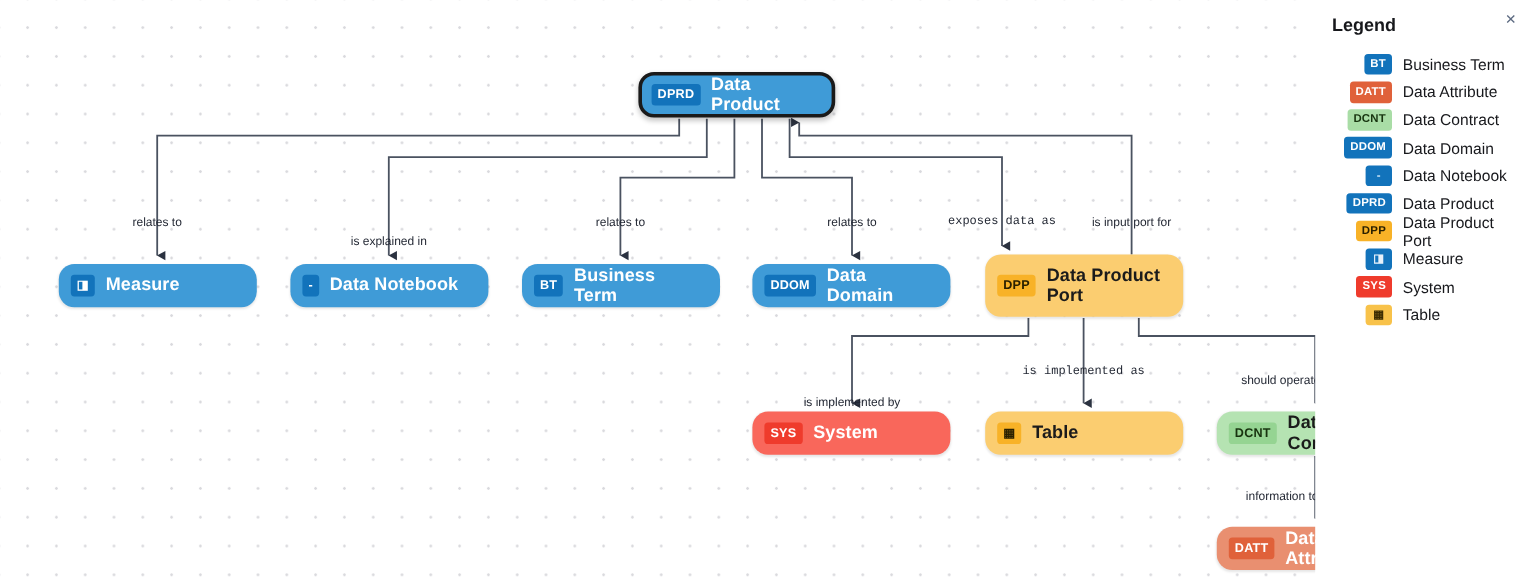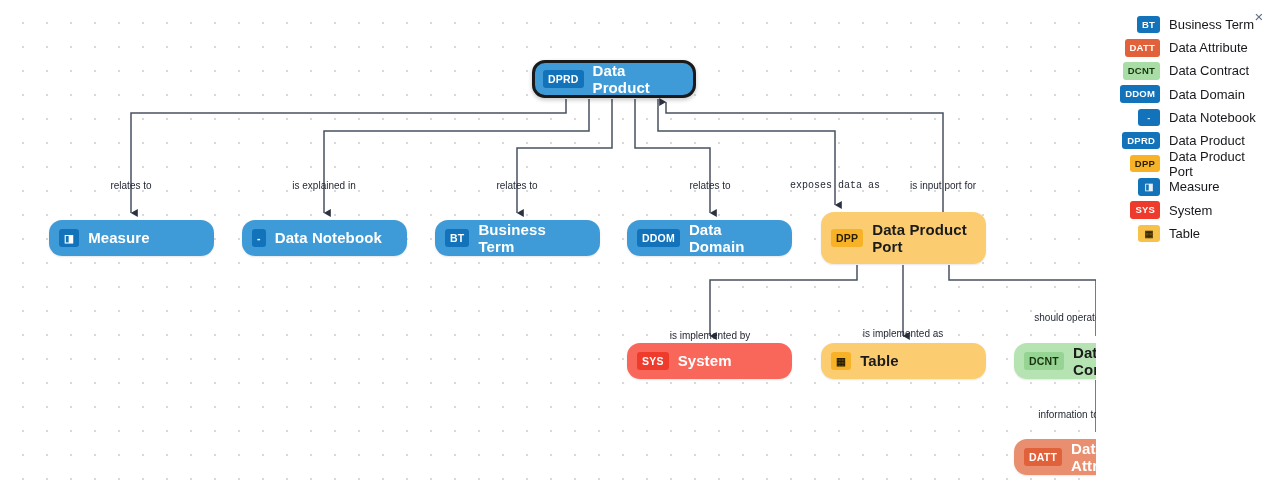--- a/index.html
+++ b/index.html
@@ -219,33 +219,34 @@
         <span class="badge">DCNT</span>
         <span class="nlabel">Data Contract</span>
       </div>
       <div class="node n-salmon" style="left: 1014px; top: 439px; width: 165px; height: 36px;">
         <span class="badge">DATT</span>
         <span class="nlabel">Data Attribute</span>
       </div>
     </div>
   <div id="labels-layer">
       <div class="edge-label" style="left: 131px; top: 180px;">relates to</div>
-      <div class="edge-label" style="left: 324px; top: 180px;">is explained in</div>
+      <div class="edge-label" style="left: 324px; top: 196px;">is explained in</div>
       <div class="edge-label" style="left: 517px; top: 180px;">relates to</div>
       <div class="edge-label" style="left: 710px; top: 180px;">relates to</div>
       <div class="edge-label" style="left: 835px; top: 180px; font-family: Liberation Mono, monospace;">exposes data as</div>
       <div class="edge-label" style="left: 943px; top: 180px;">is input port for</div>
       <div class="edge-label" style="left: 710px; top: 312px; margin-top: 18px;">is implemented by</div>
-      <div class="edge-label" style="left: 903px; top: 328px;">is implemented as</div>
+      <div class="edge-label" style="left: 903px; top: 305px; font-family: Liberation Mono, monospace;">is implemented as</div>
       <div class="edge-label" style="left: 1096px; top: 312px;">should operate according to</div>
       <div class="edge-label" style="left: 1096px; top: 409px;">information to be provided</div>
     </div>
 
   <div id="legend">
     <div class="close-btn">×</div>
+    <div class="legend-title">Legend</div>
     <div id="legend-rows">
         <div class="legend-row">
           <span class="lg-chip-wrap">
             <span class="lg-chip c-bt">BT</span>
           </span>
           <span class="lg-text">Business Term</span>
         </div>
         <div class="legend-row">
           <span class="lg-chip-wrap">
             <span class="lg-chip c-datt">DATT</span>

